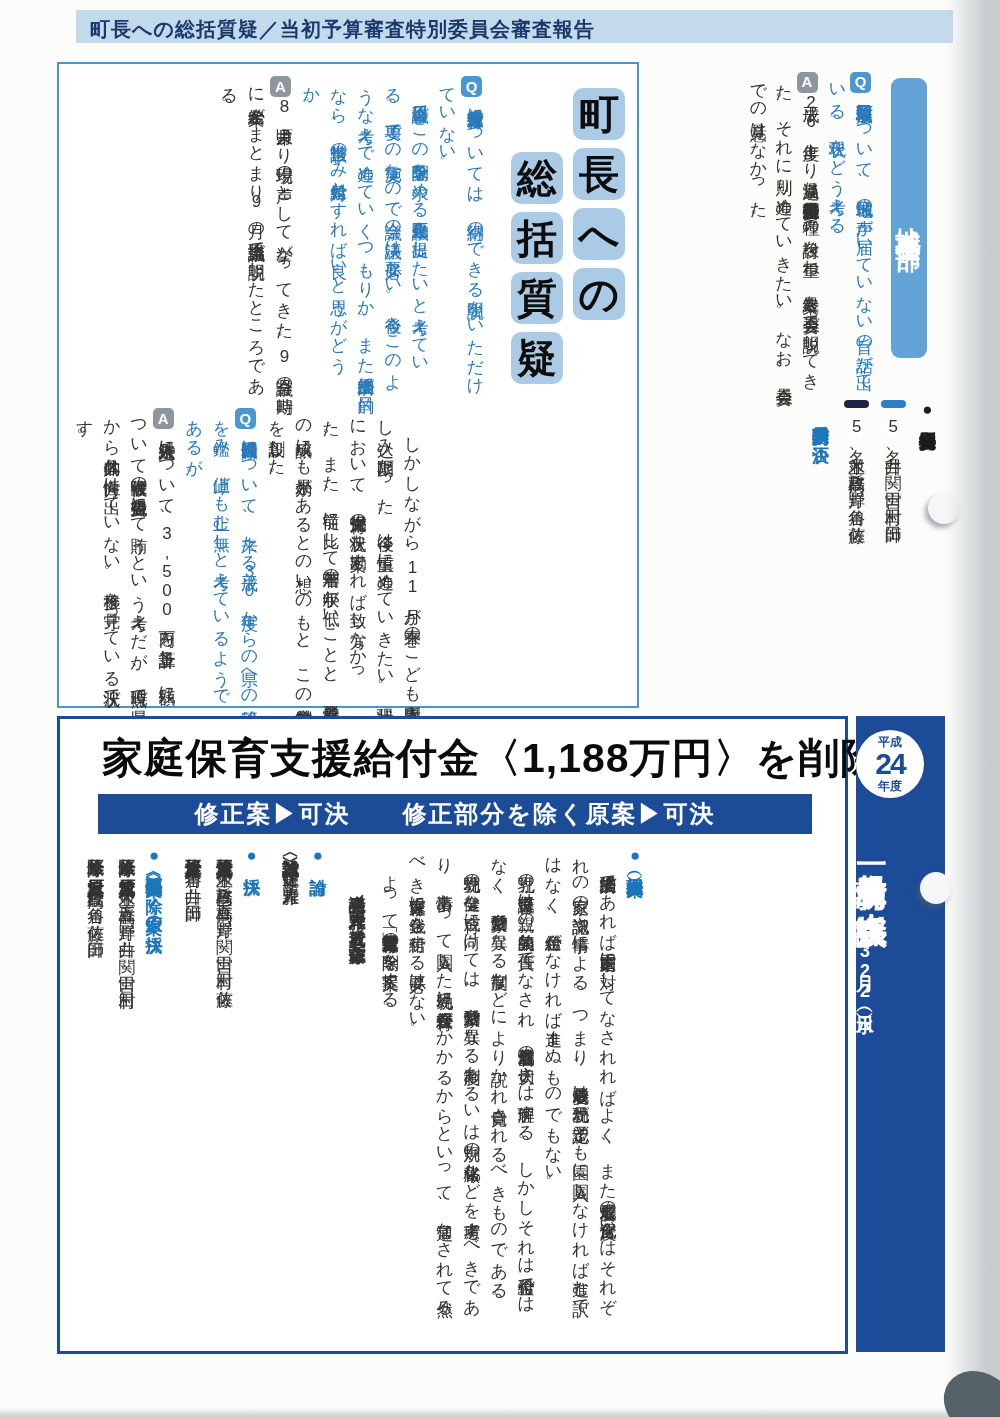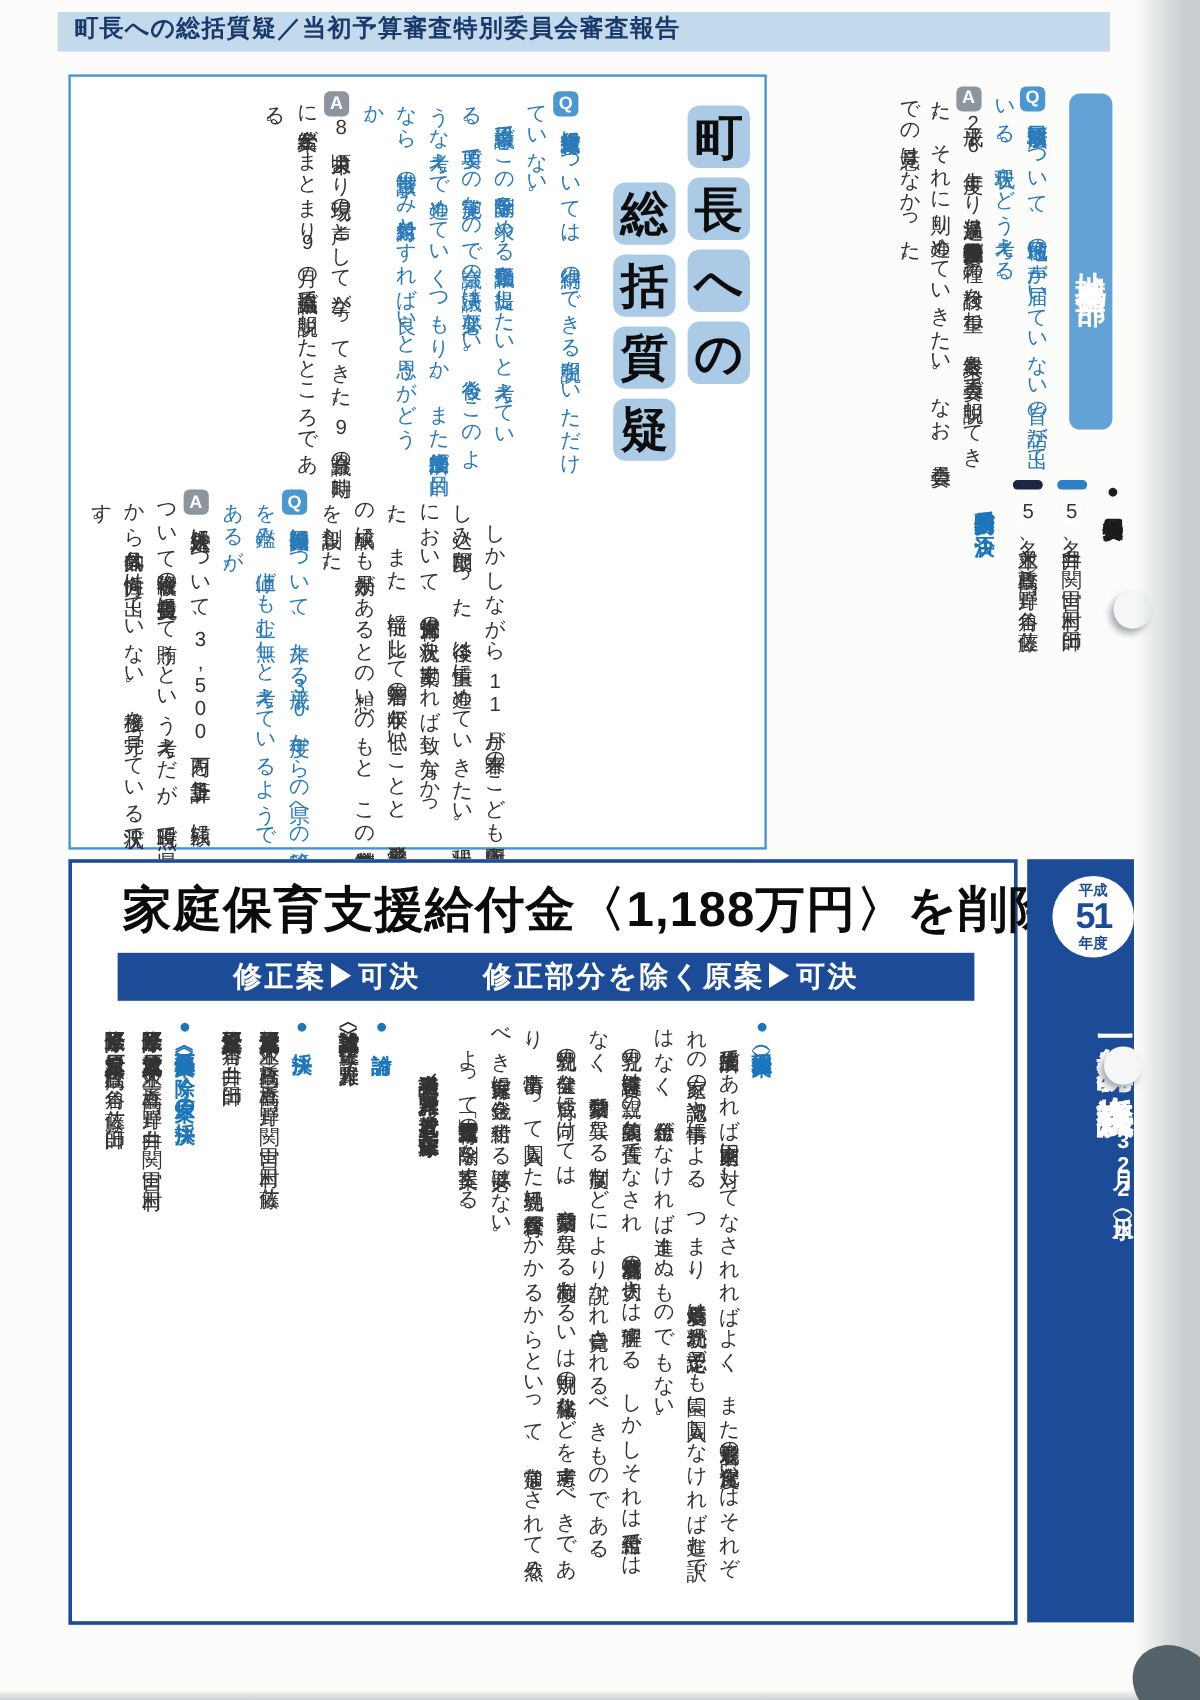--- a/index.html
+++ b/index.html
@@ -13,22 +13,22 @@
   .indent { text-indent:1em; }
   .q-text { color:#2a7ab9; }
   .a-text { color:#333; }
 
   .qa-icon { writing-mode:horizontal-tb; text-orientation:initial; display:inline-flex; align-items:center; justify-content:center;
              width:21px; height:21px; border-radius:5px; color:#fff; font-weight:bold; font-size:15px; margin-inline-end:7px; }
   .qa-icon.q { background:#4b97cf; }
   .qa-icon.a { background:#8d969e; }
 
   
-  .header-bar { position:absolute; left:48px; top:10px; width:877px; height:33px; background:#c3d9ec;
-                color:#18396a; font-size:20px; font-weight:bold; display:flex; align-items:flex-start; padding-left:14px; letter-spacing:1px; }
+  .header-bar { position:absolute; left:76px; top:10px; width:877px; height:33px; background:#c3d9ec;
+                color:#18396a; font-size:20px; font-weight:bold; display:flex; align-items:flex-end; padding-left:14px; letter-spacing:1px; }
 
   
   .top-right { position:absolute; left:642px; top:72px; width:298px; height:322px; display:flex; }
   .region-text { flex:1; height:100%; line-height:1.5; }
   .dept-tab-wrap { width:62px; display:flex; justify-content:center; }
   .dept-tab { width:36px; height:280px; margin-top:6px; background:#63a2d6; border-radius:9px; color:#fff;
               font-size:25px; font-weight:bold; writing-mode:vertical-rl; text-orientation:upright;
               display:flex; align-items:center; justify-content:center; letter-spacing:5px; }
 
   
@@ -59,21 +59,21 @@
             display:flex; align-items:center; justify-content:center; letter-spacing:2px; }
   .bb-content { margin-top:12px; height:478px; line-height:1.6; }
   .bb-heading { color:#1d76ba; font-weight:bold; }
   .gap-before { margin-block-start:12px !important; }
   .votes { margin-block-end:4px !important; }
   .label { font-weight:bold; margin-inline-end:12px; }
   .proposer { font-weight:bold; padding-inline-start:36px; margin-block-start:6px !important; }
 
   
   .side-band { position:absolute; left:856px; top:716px; width:89px; height:636px; background:#1c4c97;
-               display:flex; flex-direction:column; align-items:flex-end;gap:40px; }
+               display:flex; flex-direction:column; align-items:flex-start;gap:40px; }
   .year-circle { margin-top:14px; width:68px; height:68px; border-radius:50%; background:#fff; color:#1c4c97;
                  display:flex; flex-direction:column; align-items:center; justify-content:center; line-height:1; }
   .year-small { font-size:12px; font-weight:bold; }
   .year-num { font-size:30px; font-weight:bold; letter-spacing:-2px; margin:1px 0; }
   .band-title { writing-mode:vertical-rl; text-orientation:upright; color:#fff; font-size:31px; font-weight:bold;
                 margin-top:10px; line-height:1; letter-spacing:1px; }
   .band-date { writing-mode:vertical-rl; text-orientation:upright; color:#fff; font-size:18px; font-weight:bold; margin-top:8px; line-height:1; }
 
   
   .footer { position:absolute; left:30px; top:1374px; width:958px; display:flex; align-items:center; gap:20px;
@@ -161,21 +161,21 @@
       <p class="votes"><span class="label">修正案反対</span><span>角谷、白井、師田</span></p>
       <p class="bb-heading gap-before">●《修正案可決後》修正部分を除く原案の採決</p>
       <p class="votes"><span class="label">修正除く原案賛成</span><span>並木、髙橋（五）、岸野、白井、関、宮田、田村</span></p>
       <p class="votes"><span class="label">修正除く原案反対</span><span>髙橋（政）、角谷、佐藤、師田</span></p>
     </div>
   </div>
 
   <div class="side-band">
     <div class="year-circle">
       <span class="year-small">平成</span>
-      <span class="year-num">51</span>
+      <span class="year-num">24</span>
       <span class="year-small">年度</span>
     </div>
     <div class="band-title">一般会計当初予算　本会議採決</div>
     <div class="band-date">3月22日（水）</div>
   </div>
 
 
   <div class="punch punch-1"></div>
   <div class="punch punch-2"></div>
   <div class="edge-right"></div>

